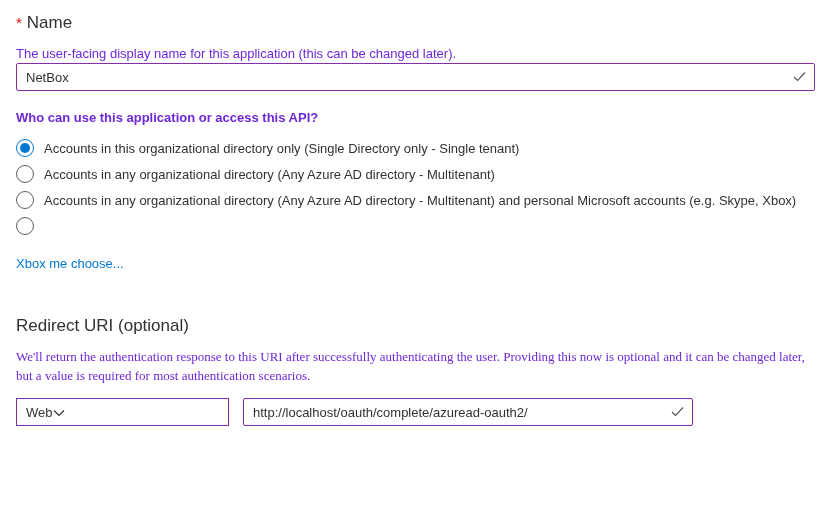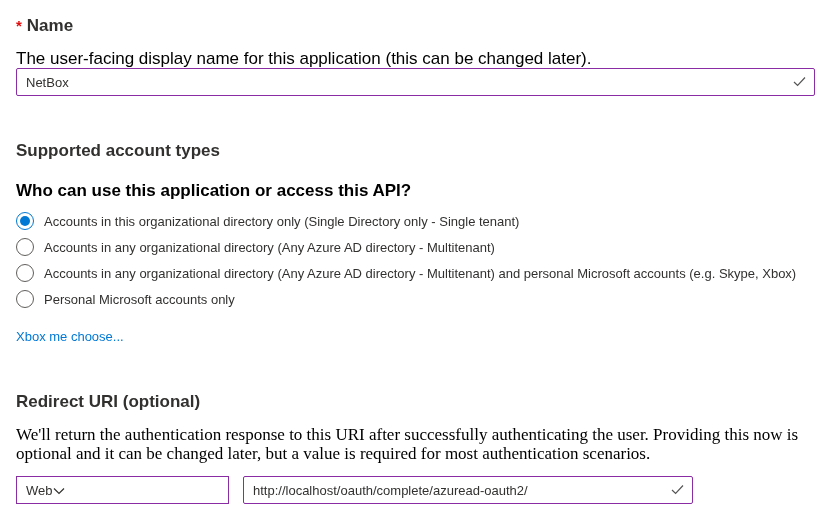--- a/index.html
+++ b/index.html
@@ -10,29 +10,29 @@
     color: #323130;
     overflow: hidden;
   }
   .page {
     width: 829px; height: 516px;
     padding: 12px 14px 0 16px;
     background: #fff;
   }
   .section-title {
     font-size: 17px;
-    line-height: 27px;
-    font-weight: 700;
+    line-height: 22px;
+    font-weight: 400;
     color: #323130;
   }
   .required-star { color: #e00b0b; margin-right: 5px; font-size: 15px; }
   .body-text {
-    font-size: 17px;
+    font-size: 13px;
     line-height: 19px;
-    color: #000000;
+    color: #6d28d9;
   }
   .name-desc { margin-top: 10px; }
   
   .field {
     position: relative;
     height: 28px;
     border: 1px solid #8a2da5;
     border-radius: 2px;
     background: #fff;
     display: flex;
@@ -131,40 +131,38 @@
   <div class="field name-field">
     <input type="text" aria-label="Name" value="NetBox" style="">
     <span class="trail-icon">
       <svg width="13" height="11" viewBox="0 0 13 11">
           <path d="M1 5.5 L4.6 9 L12 1" fill="none" stroke="#565656" stroke-width="1.2"></path>
         </svg>
     </span>
   </div>
 
   
-  <div class="section-title acct-title">Supported account types</div>
 
   <div class="body-text acct-question">Who can use this application or access this API?</div>
 
   <div class="radio-group">
     <div class="radio-row checked">
       <span class="radio-circle"></span>
       <span class="radio-label">Accounts in this organizational directory only (Single Directory only - Single tenant)</span>
     </div>
     <div class="radio-row">
       <span class="radio-circle"></span>
       <span class="radio-label">Accounts in any organizational directory (Any Azure AD directory - Multitenant)</span>
     </div>
     <div class="radio-row">
       <span class="radio-circle"></span>
       <span class="radio-label">Accounts in any organizational directory (Any Azure AD directory - Multitenant) and personal Microsoft accounts (e.g. Skype, Xbox)</span>
     </div>
     <div class="radio-row">
       <span class="radio-circle"></span>
-      <span class="radio-label">Personal Microsoft accounts only</span>
     </div>
   </div>
 
   <a class="help-link">Xbox me choose...</a>
 
   
   <div class="section-title redirect-title">Redirect URI (optional)</div>
 
   <div class="body-text redirect-desc">We'll return the authentication response to this URI after successfully authenticating the user. Providing this now is optional and it can be changed later, but a value is required for most authentication scenarios.</div>
 

